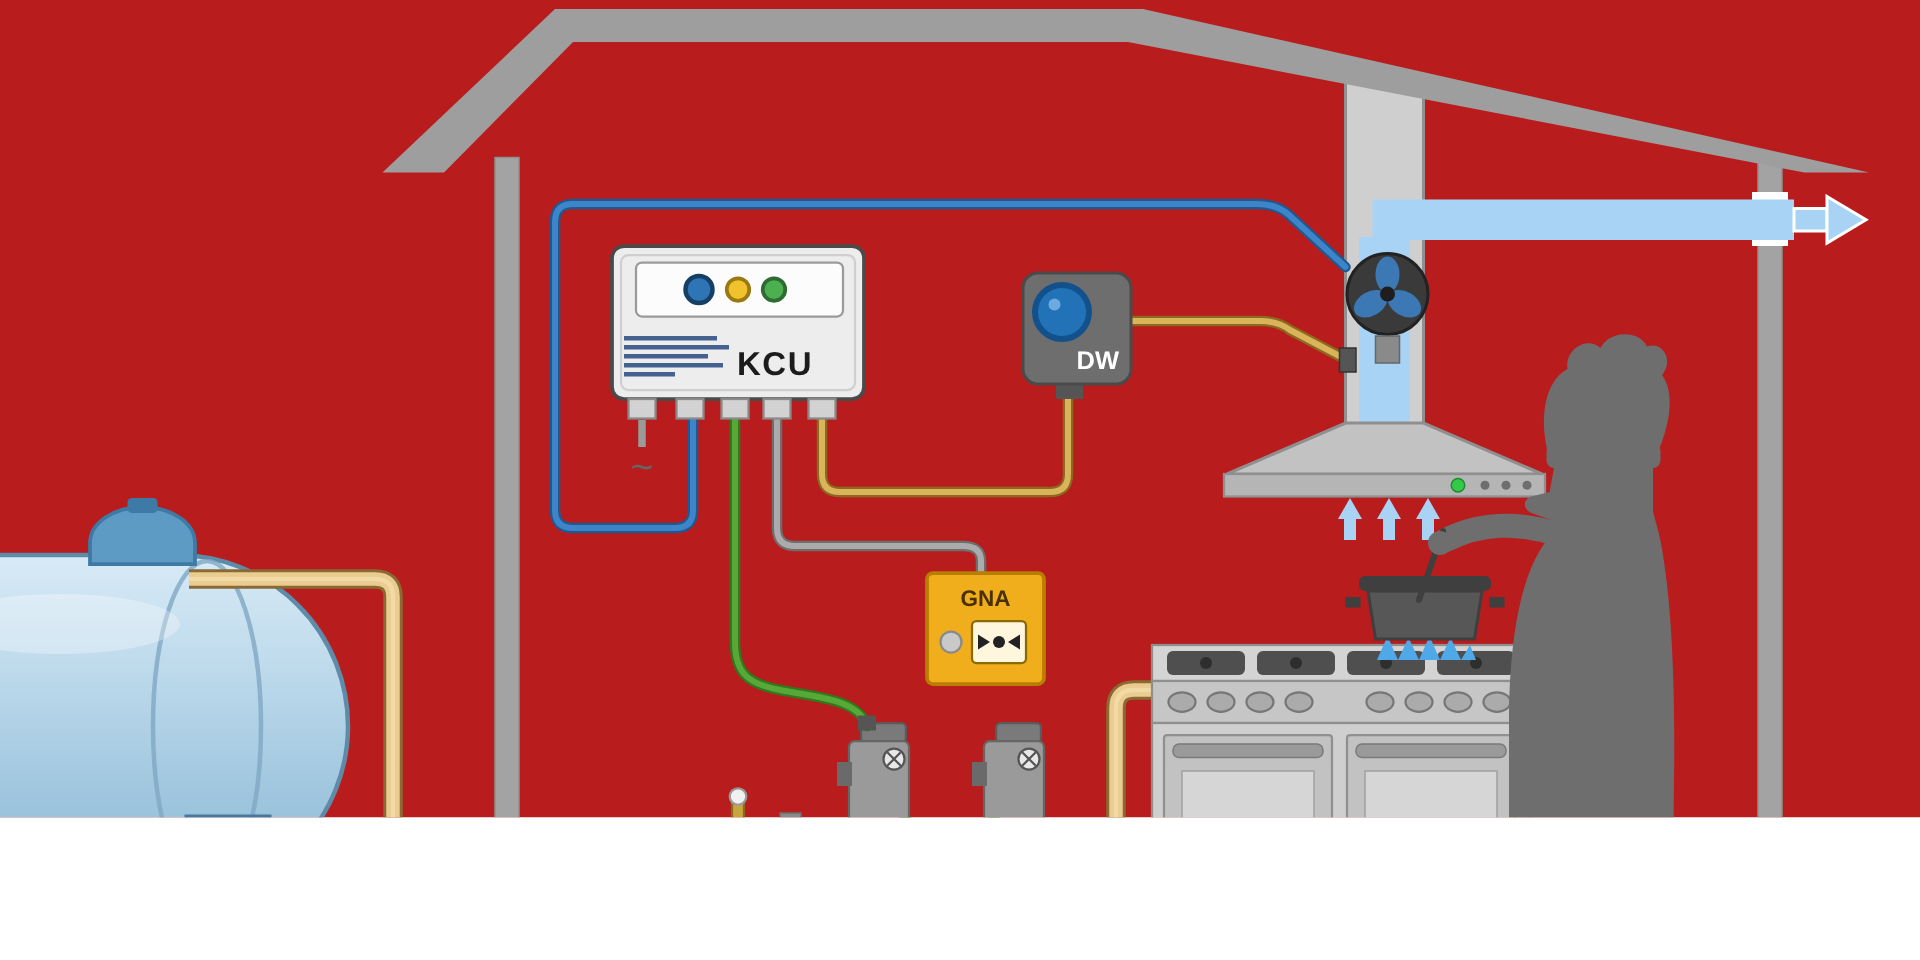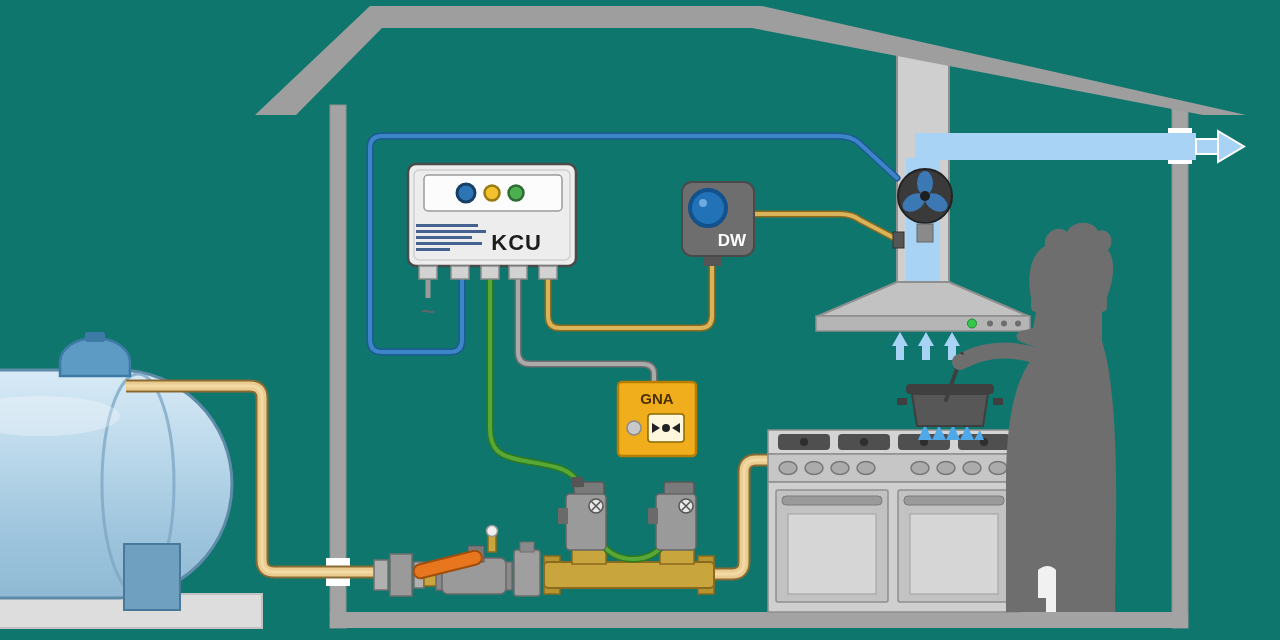--- a/index.html
+++ b/index.html
@@ -1,16 +1,16 @@
 <!DOCTYPE html>
 <html><head>
 <meta charset="utf-8">
 <style>
   html,body{margin:0;padding:0;background:#ffffff;}
-  .stage{width:1280px;height:640px;position:relative;overflow:hidden;background:#0f766e;}
+  .stage{width:1280px;height:545px;position:relative;overflow:hidden;background:#b91c1c;}
   svg{display:block;}
   text{font-family:"Liberation Sans",sans-serif;}
   .lbl-kcu{font-size:22px;font-weight:bold;fill:#1c1c1c;letter-spacing:1px;}
   .lbl-dw{font-size:17px;font-weight:bold;fill:#ffffff;}
   .lbl-gna{font-size:15px;font-weight:bold;fill:#4a3000;}
   .lbl-mains{font-size:26px;fill:#666;}
 </style>
 </head>
 <body>
 

